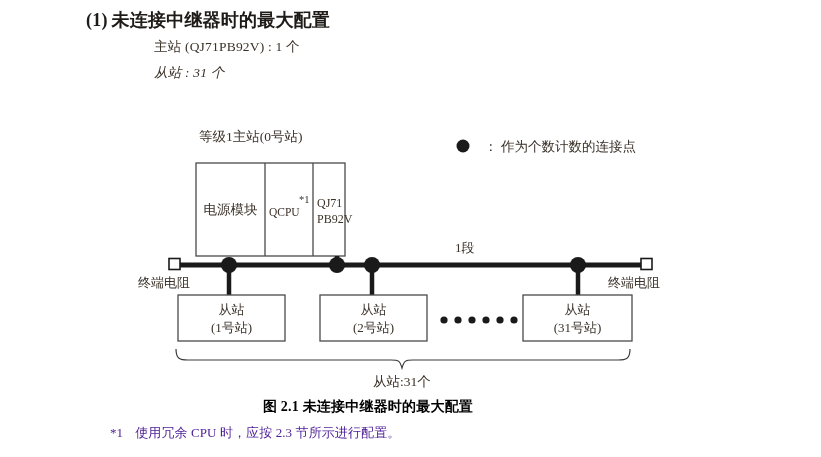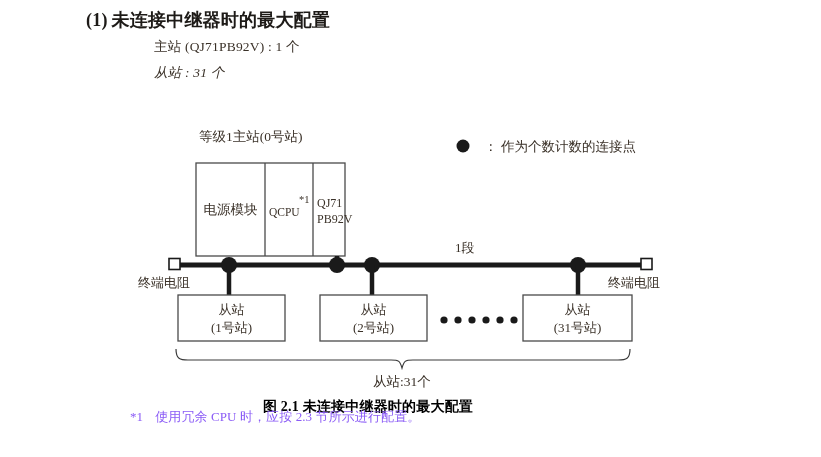--- a/index.html
+++ b/index.html
@@ -68,26 +68,25 @@
     width: 736px;
     text-align: center;
     font-size: 14px;
     font-weight: bold;
     color: #000000;
     letter-spacing: .2px;
   }
   .footnote {
     position: absolute;
     left: 110px;
-    top: 408px;
+    top: 424px;
     font-size: 13px;
-    color: #8b5cf6;
+    color: #4c1d95;
     white-space: nowrap;
     letter-spacing: .1px;
-    margin-left: 20px;
   }
   .footnote .mark { margin-right: 12px; }
 </style>
 </head>
 <body>
 
 <div class="page">
 
   <div class="heading">
     <span class="num">(1)</span><span>未连接中继器时的最大配置</span>

